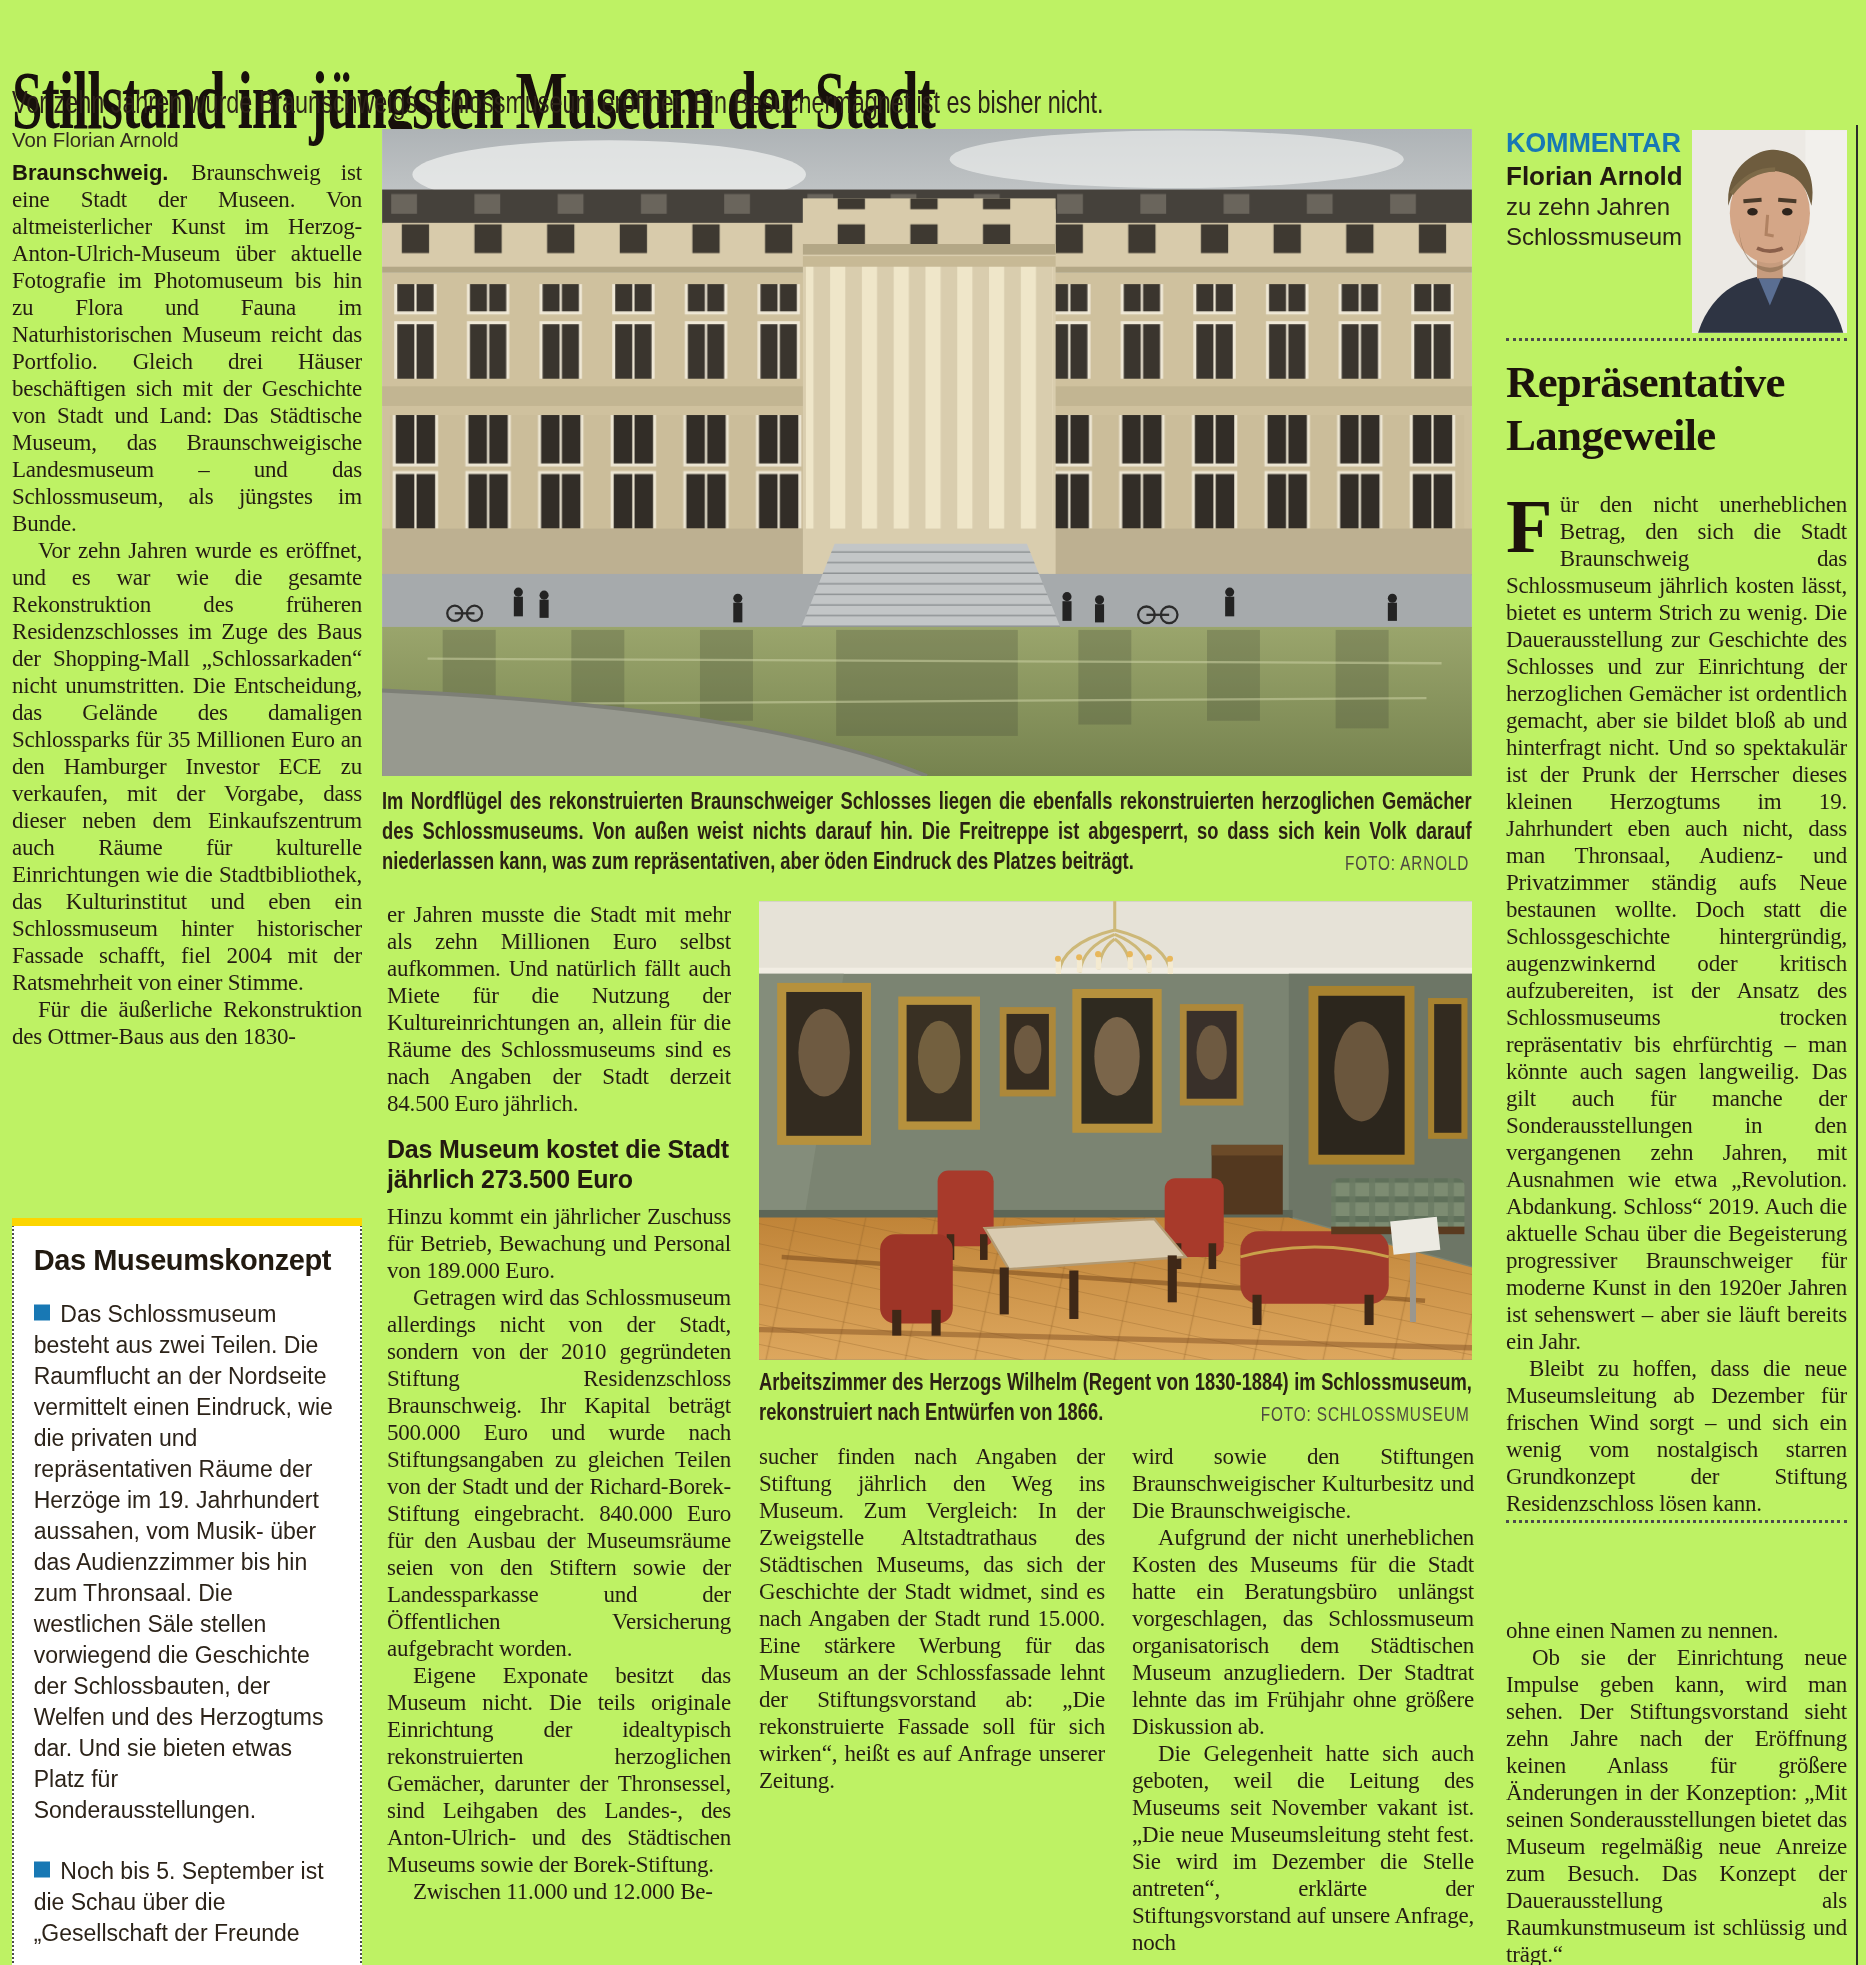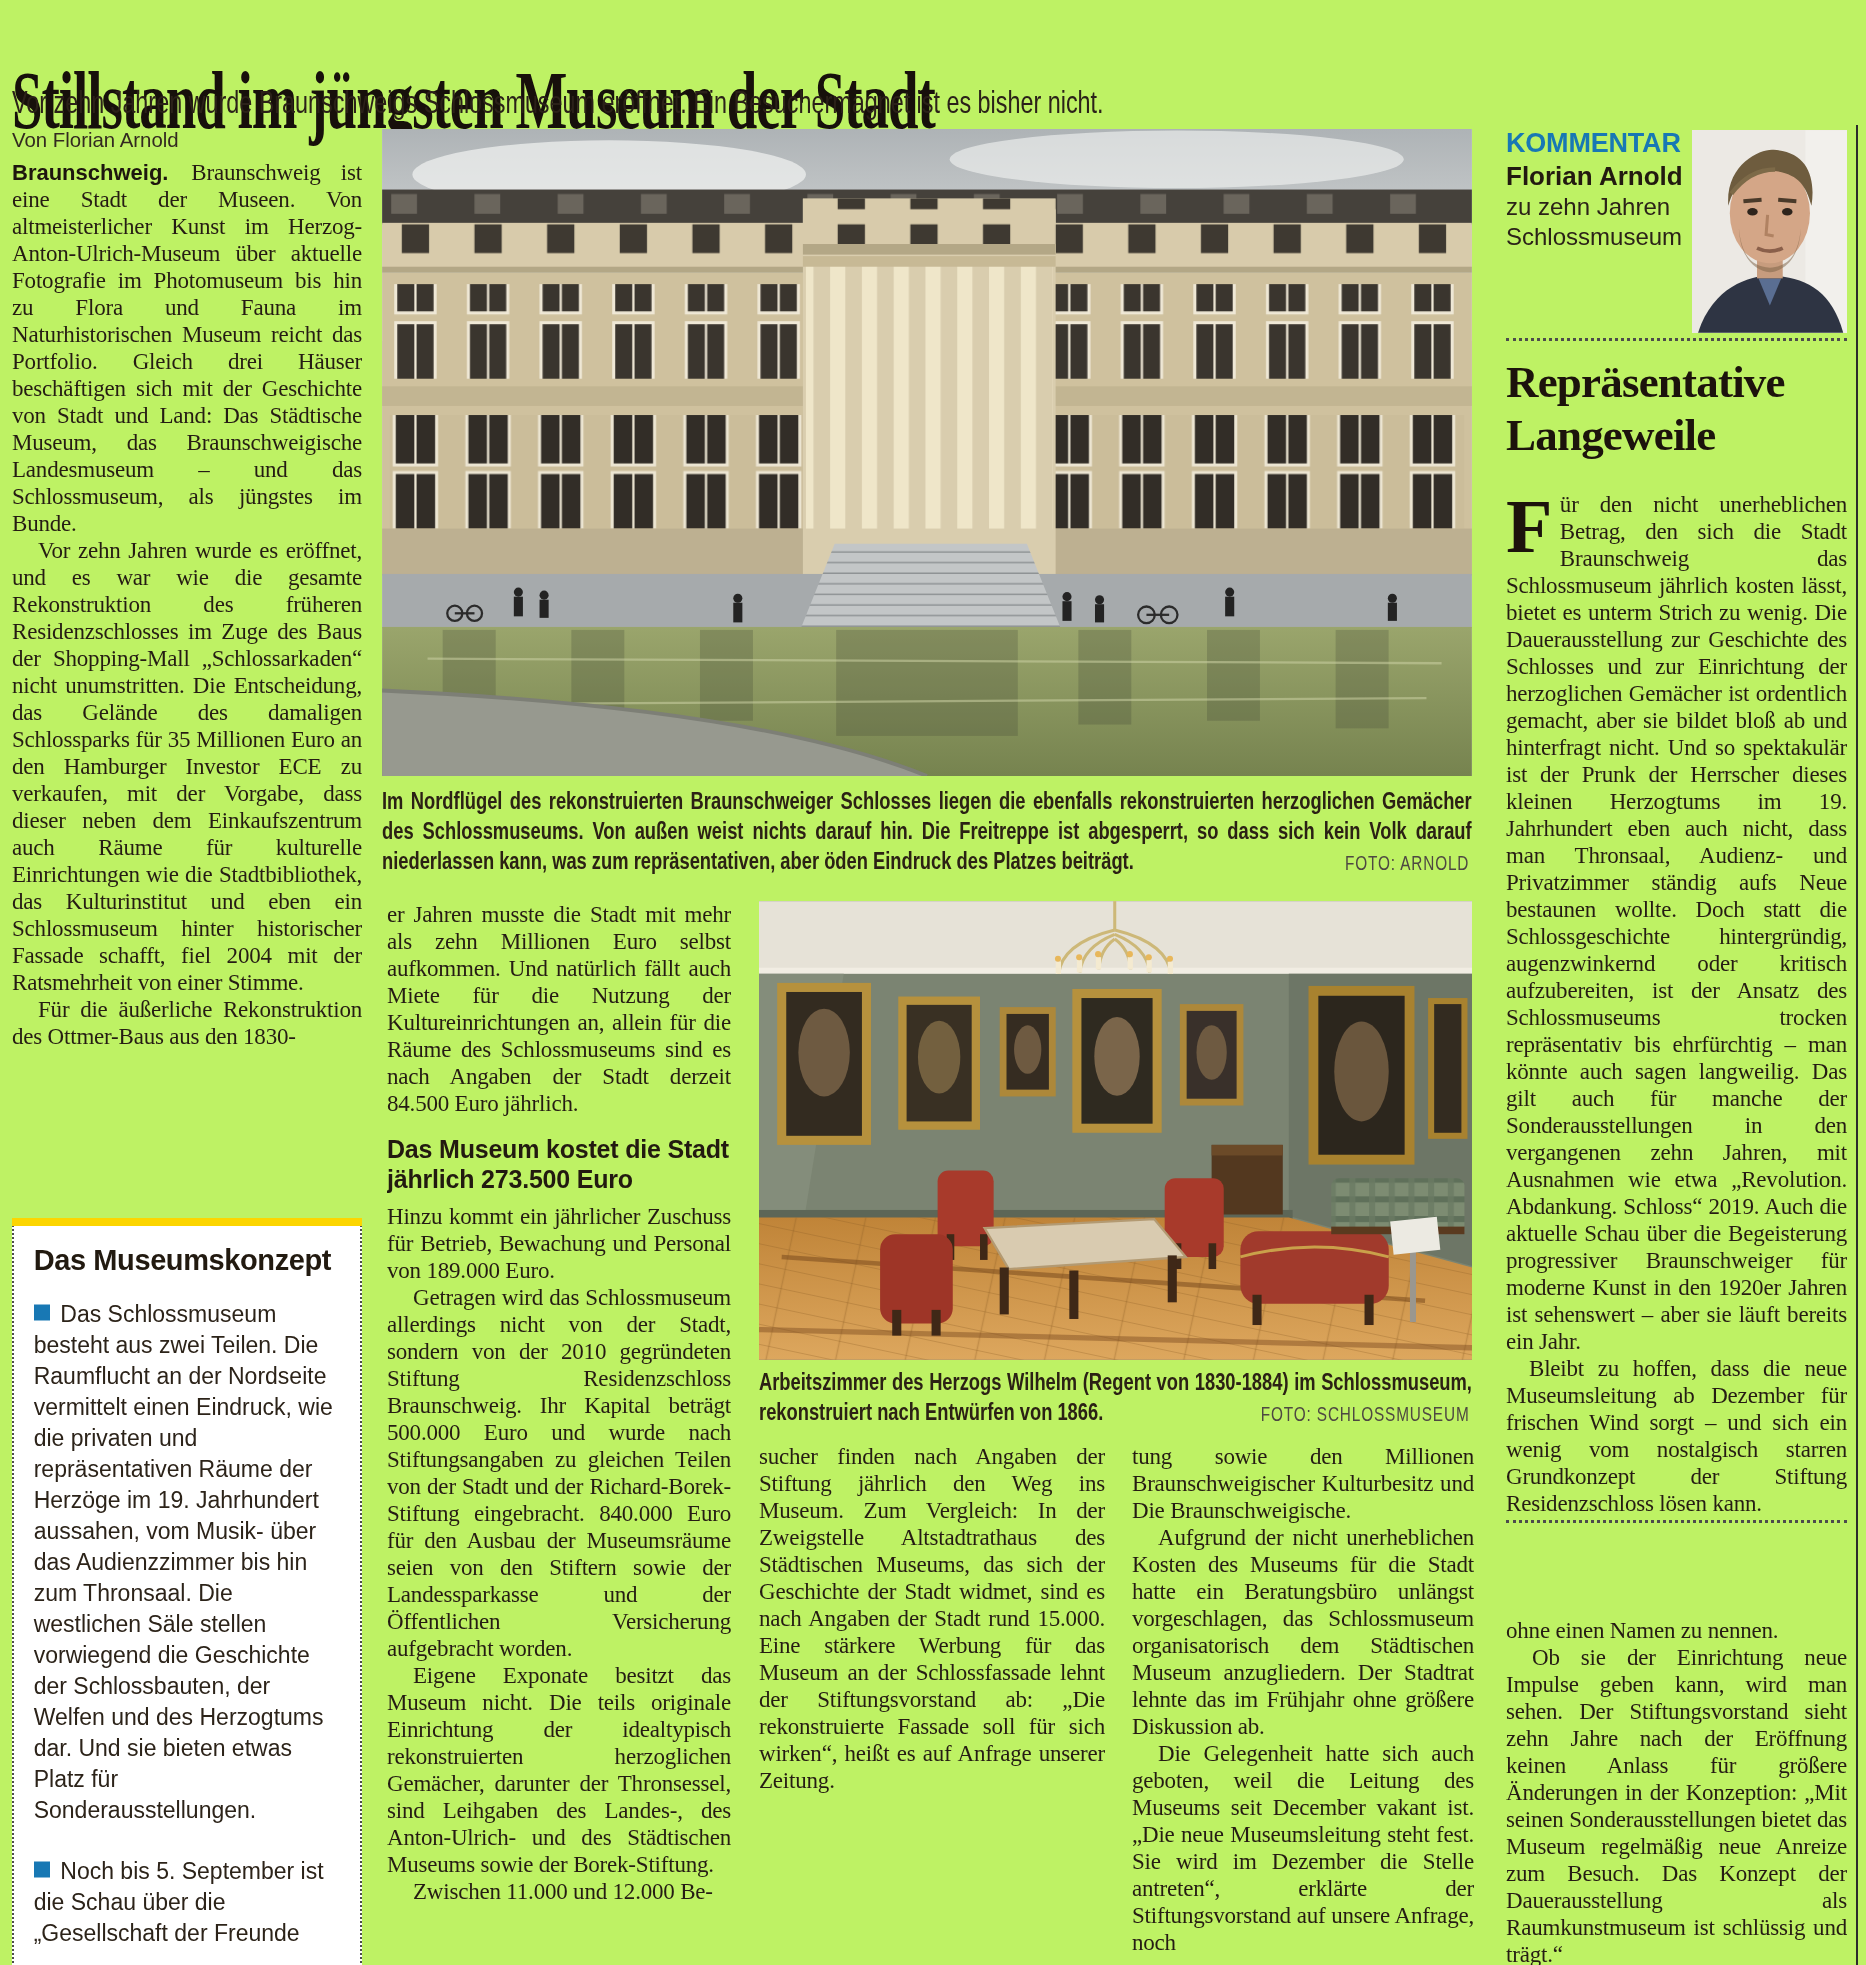--- a/index.html
+++ b/index.html
@@ -341,23 +341,23 @@
     <div class="cap-inner">
       <span>Arbeitszimmer des Herzogs Wilhelm (Regent von 1830-1884) im Schlossmuseum, rekonstruiert nach Entwürfen von 1866.</span>
       <span class="credit">FOTO: SCHLOSSMUSEUM</span>
     </div>
   </figcaption>
 
   <div class="colB serifcol">
     <p>sucher finden nach Angaben der Stiftung jährlich den Weg ins Museum. Zum Vergleich: In der Zweigstelle Altstadtrathaus des Städtischen Museums, das sich der Geschichte der Stadt widmet, sind es nach Angaben der Stadt rund 15.000. Eine stärkere Werbung für das Museum an der Schlossfassade lehnt der Stiftungsvorstand ab: „Die rekonstruierte Fassade soll für sich wirken“, heißt es auf Anfrage unserer Zeitung.</p>
   </div>
   <div class="colC serifcol">
-    <p>tung sowie den Millionen Braunschweigischer Kulturbesitz und Die Braunschweigische.</p>
+    <p>wird sowie den Stiftungen Braunschweigischer Kulturbesitz und Die Braunschweigische.</p>
     <p class="ind">Aufgrund der nicht unerheblichen Kosten des Museums für die Stadt hatte ein Beratungsbüro unlängst vorgeschlagen, das Schlossmuseum organisatorisch dem Städtischen Museum anzugliedern. Der Stadtrat lehnte das im Frühjahr ohne größere Diskussion ab.</p>
-    <p class="ind">Die Gelegenheit hatte sich auch geboten, weil die Leitung des Museums seit December vakant ist. „Die neue Museumsleitung steht fest. Sie wird im Dezember die Stelle antreten“, erklärte der Stiftungsvorstand auf unsere Anfrage, noch</p>
+    <p class="ind">Die Gelegenheit hatte sich auch geboten, weil die Leitung des Museums seit November vakant ist. „Die neue Museumsleitung steht fest. Sie wird im Dezember die Stelle antreten“, erklärte der Stiftungsvorstand auf unsere Anfrage, noch</p>
   </div>
 
   <div class="kom-head">
     <div class="kicker">KOMMENTAR</div>
     <div class="kauthor">Florian Arnold</div>
     <div class="ktopic">zu zehn Jahren</div>
     <div class="ktopic">Schlossmuseum</div>
     <div class="portrait">
       <svg width="155" height="203" viewBox="0 0 205 268" xmlns="http://www.w3.org/2000/svg">
         <rect width="205" height="268" fill="#ece9e4"></rect>

